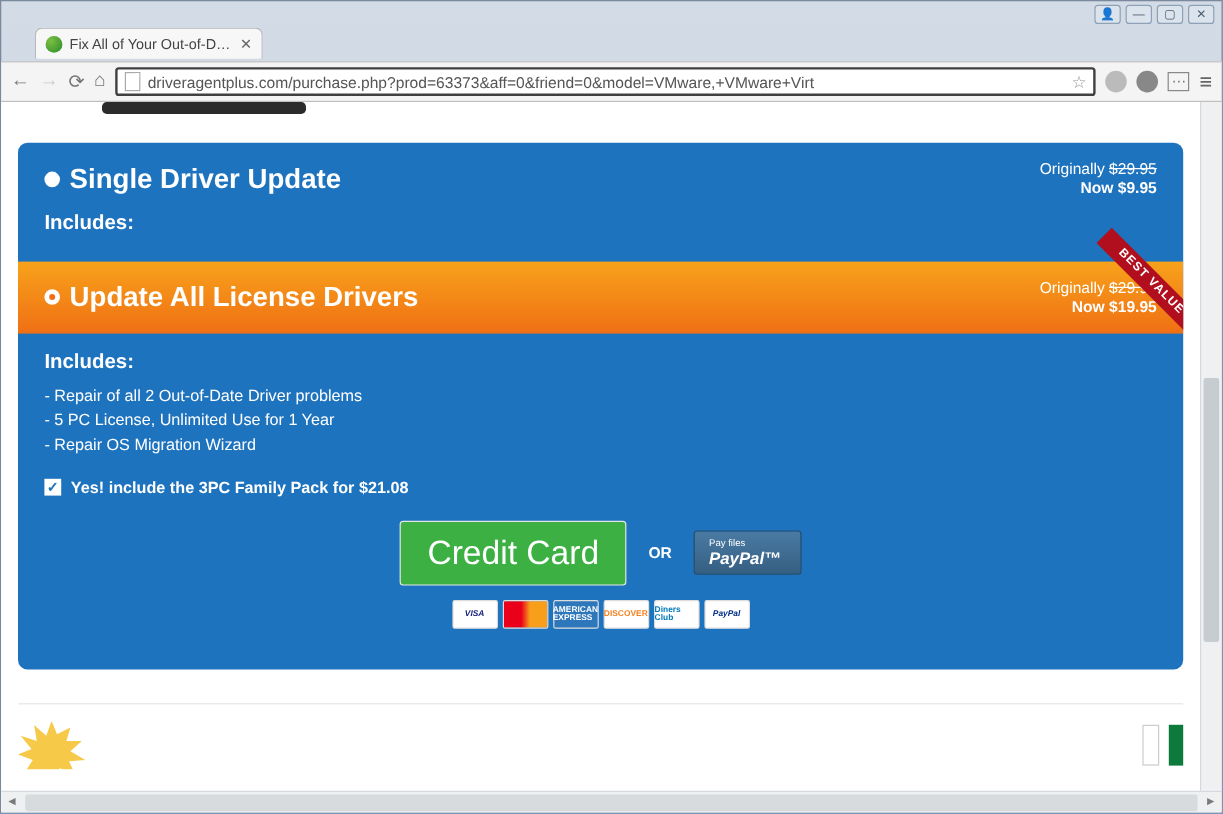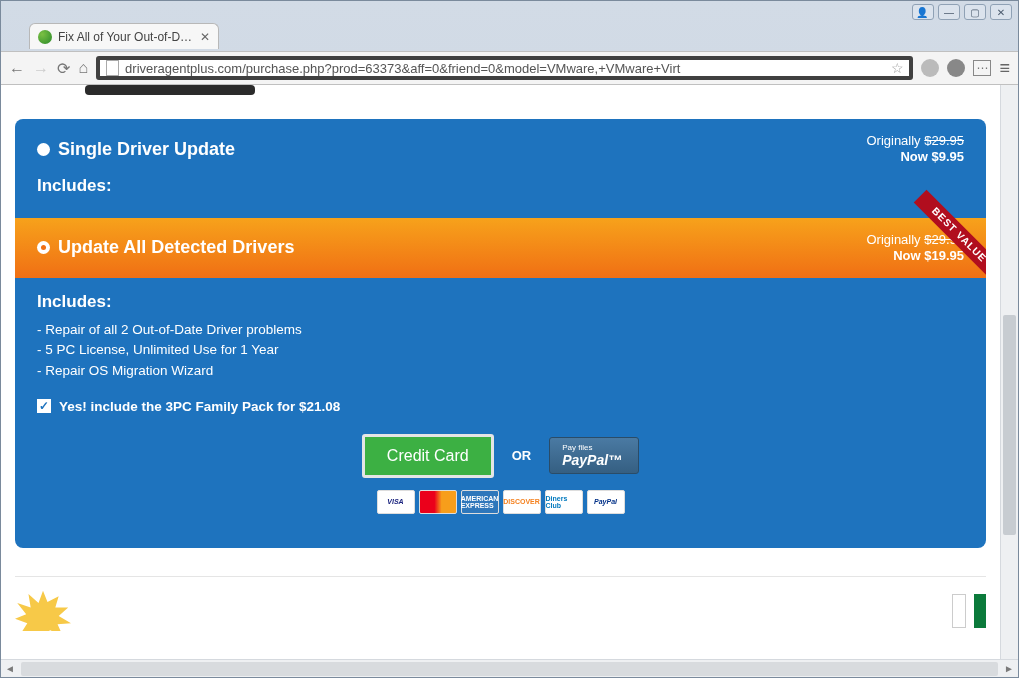--- a/index.html
+++ b/index.html
@@ -11,57 +11,57 @@
 .titlebtn { width: 22px; height: 16px; background: #dbe3ed; border: 1px solid #8fa1b5; border-radius: 3px; display: flex; align-items: center; justify-content: center; font-size: 10px; color: #4a5a6d; cursor: pointer; }
 
 .tabbar { height: 28px; display: flex; align-items: flex-start; padding-left: 12px; margin-left: 16px; }
 .tab { background: #f7f7f7; border: 1px solid #b8b8b8; border-bottom: none; border-top-left-radius: 6px; border-top-right-radius: 6px; height: 26px; display: flex; align-items: center; padding: 0 8px; gap: 6px; max-width: 190px; font-size: 12px; color: #444; }
 .favicon { width: 14px; height: 14px; border-radius: 50%; background: radial-gradient(circle at 30% 30%, #7bc043, #2a8a2a); }
 .tabtitle { white-space: nowrap; overflow: hidden; text-overflow: ellipsis; flex: 1; }
 .tabclose { font-size: 12px; color: #666; cursor: pointer; }
 
 .toolbar { height: 34px; background: #f4f4f4; display: flex; align-items: center; padding: 0 8px; gap: 8px; border-top: 1px solid #c0c0c0; border-bottom: 1px solid #c0c0c0; }
 .navicon { color: #777; font-size: 16px; cursor: pointer; }
-.url-field { flex: 1; height: 24px; border: 4px solid #404040; border-radius: 3px; background: #fff; display: flex; align-items: center; padding: 0 6px; font-size: 13px; color: #555; }
+.url-field { flex: 1; height: 24px; border: 2px solid #404040; border-radius: 3px; background: #fff; display: flex; align-items: center; padding: 0 6px; font-size: 13px; color: #555; }
 .url-doc { width: 13px; height: 16px; border: 1px solid #aaa; margin-right: 6px; position: relative; }
 .url-doc::after { content: ""; position: absolute; top: 0; right: 0; border-style: solid; border-width: 0 4px 4px 0; border-color: transparent #fff transparent transparent; }
 .urltext { flex: 1; white-space: nowrap; overflow: hidden; }
 .star { color: #999; font-size: 14px; margin-left: 4px; }
 .extico { width: 18px; height: 18px; border-radius: 50%; background: #bbb; cursor: pointer; }
 .menuico { font-size: 18px; color: #666; cursor: pointer; }
 
 .viewport { flex: 1; background: #fff; overflow: hidden; position: relative; }
 .content { position: absolute; top: 0; left: 0; right: 18px; bottom: 18px; overflow: hidden; background: #fff; padding: 0 14px; }
 
 .topbar-dark { width: 170px; height: 10px; background: #2b2b2b; border-radius: 4px; margin: 0 0 24px 70px; }
 
 .card { background: #1e73be; border-radius: 8px; color: #fff; font-size: 14px; position: relative; overflow: hidden; }
 .section { padding: 14px 22px; }
 .option-row { display: flex; align-items: center; justify-content: space-between; }
 .opt-left { display: flex; align-items: center; gap: 8px; }
 .radio { width: 13px; height: 13px; border-radius: 50%; background: #fff; display: flex; align-items: center; justify-content: center; }
 .radio.sel::after { content: ""; width: 5px; height: 5px; border-radius: 50%; background: #1e73be; }
-.opt-title { font-size: 18px; font-weight: 700; }
+.opt-title { font-size: 23px; font-weight: 700; }
 .price-block { text-align: right; font-size: 13px; line-height: 1.25; }
 .strike { text-decoration: line-through; }
 .now { font-weight: 700; }
 .incl-h { font-size: 17px; font-weight: 700; margin-bottom: 8px; }
 .incl-list { list-style: none; font-size: 13.5px; line-height: 1.5; }
 .incl-list li::before { content: "- "; }
 
 .orange { background: linear-gradient(#f7a21b, #f06f14); position: relative; }
 .orange .radio.sel::after { background: #f06f14; }
 
 .ribbon { position: absolute; top: 8px; right: -28px; width: 110px; background: #b10e1e; color: #fff; font-size: 10px; font-weight: 700; text-align: center; line-height: 18px; transform: rotate(45deg); letter-spacing: 1px; }
 
 .checkrow { display: flex; align-items: center; gap: 8px; margin-top: 18px; font-weight: 700; font-size: 13.5px; }
 .chk { width: 14px; height: 14px; background: #fff; color: #1e73be; font-size: 12px; display: flex; align-items: center; justify-content: center; }
 
 .payrow { display: flex; align-items: center; justify-content: center; gap: 18px; margin-top: 20px; }
-.cc-btn { background: #3cb043; color: #fff; font-size: 16px; border: 3px solid #e5e5e5; border-radius: 3px; padding: 10px 22px; cursor: pointer; }
+.cc-btn { background: #3cb043; color: #fff; font-size: 28px; border: 1px solid #e5e5e5; border-radius: 3px; padding: 10px 22px; cursor: pointer; }
 .or { font-weight: 700; font-size: 13px; }
 .pp-btn { background: linear-gradient(#4a7aa3, #355f82); border: 1px solid #2a4c68; border-radius: 3px; padding: 5px 12px; cursor: pointer; color: #fff; text-align: left; width: 90px; }
 .pp-btn small { font-size: 8px; display: block; }
 .pp-btn b { font-style: italic; font-size: 14px; }
 
 .cardrow { display: flex; justify-content: center; gap: 4px; margin-top: 12px; padding-bottom: 20px; }
 .pcard { width: 38px; height: 24px; border-radius: 2px; border: 1px solid #ddd; display: flex; align-items: center; justify-content: center; font-size: 7px; font-weight: 700; color: #fff; }
 .visa { background: #fff; color: #1a237e; font-style: italic; }
 .mc { background: linear-gradient(90deg,#eb001b 40%,#f79e1b 60%); }
 .amex { background: #2e77bb; }
@@ -137,21 +137,21 @@
           </div>
           <div style="height:10px"></div>
           <div class="incl-h">Includes:</div>
         </div>
 
         <div class="section orange">
           <div class="ribbon">BEST VALUE</div>
           <div class="option-row">
             <div class="opt-left">
               <span class="radio sel"></span>
-              <span class="opt-title">Update All Detected Drivers</span>
+              <span class="opt-title">Update All License Drivers</span>
             </div>
             <div class="price-block">
               <div><span>Originally </span><span class="strike">$29.95</span></div>
               <div class="now"><span>Now </span><span>$19.95</span></div>
             </div>
           </div>
         </div>
 
         <div class="section">
           <div class="incl-h">Includes:</div>

